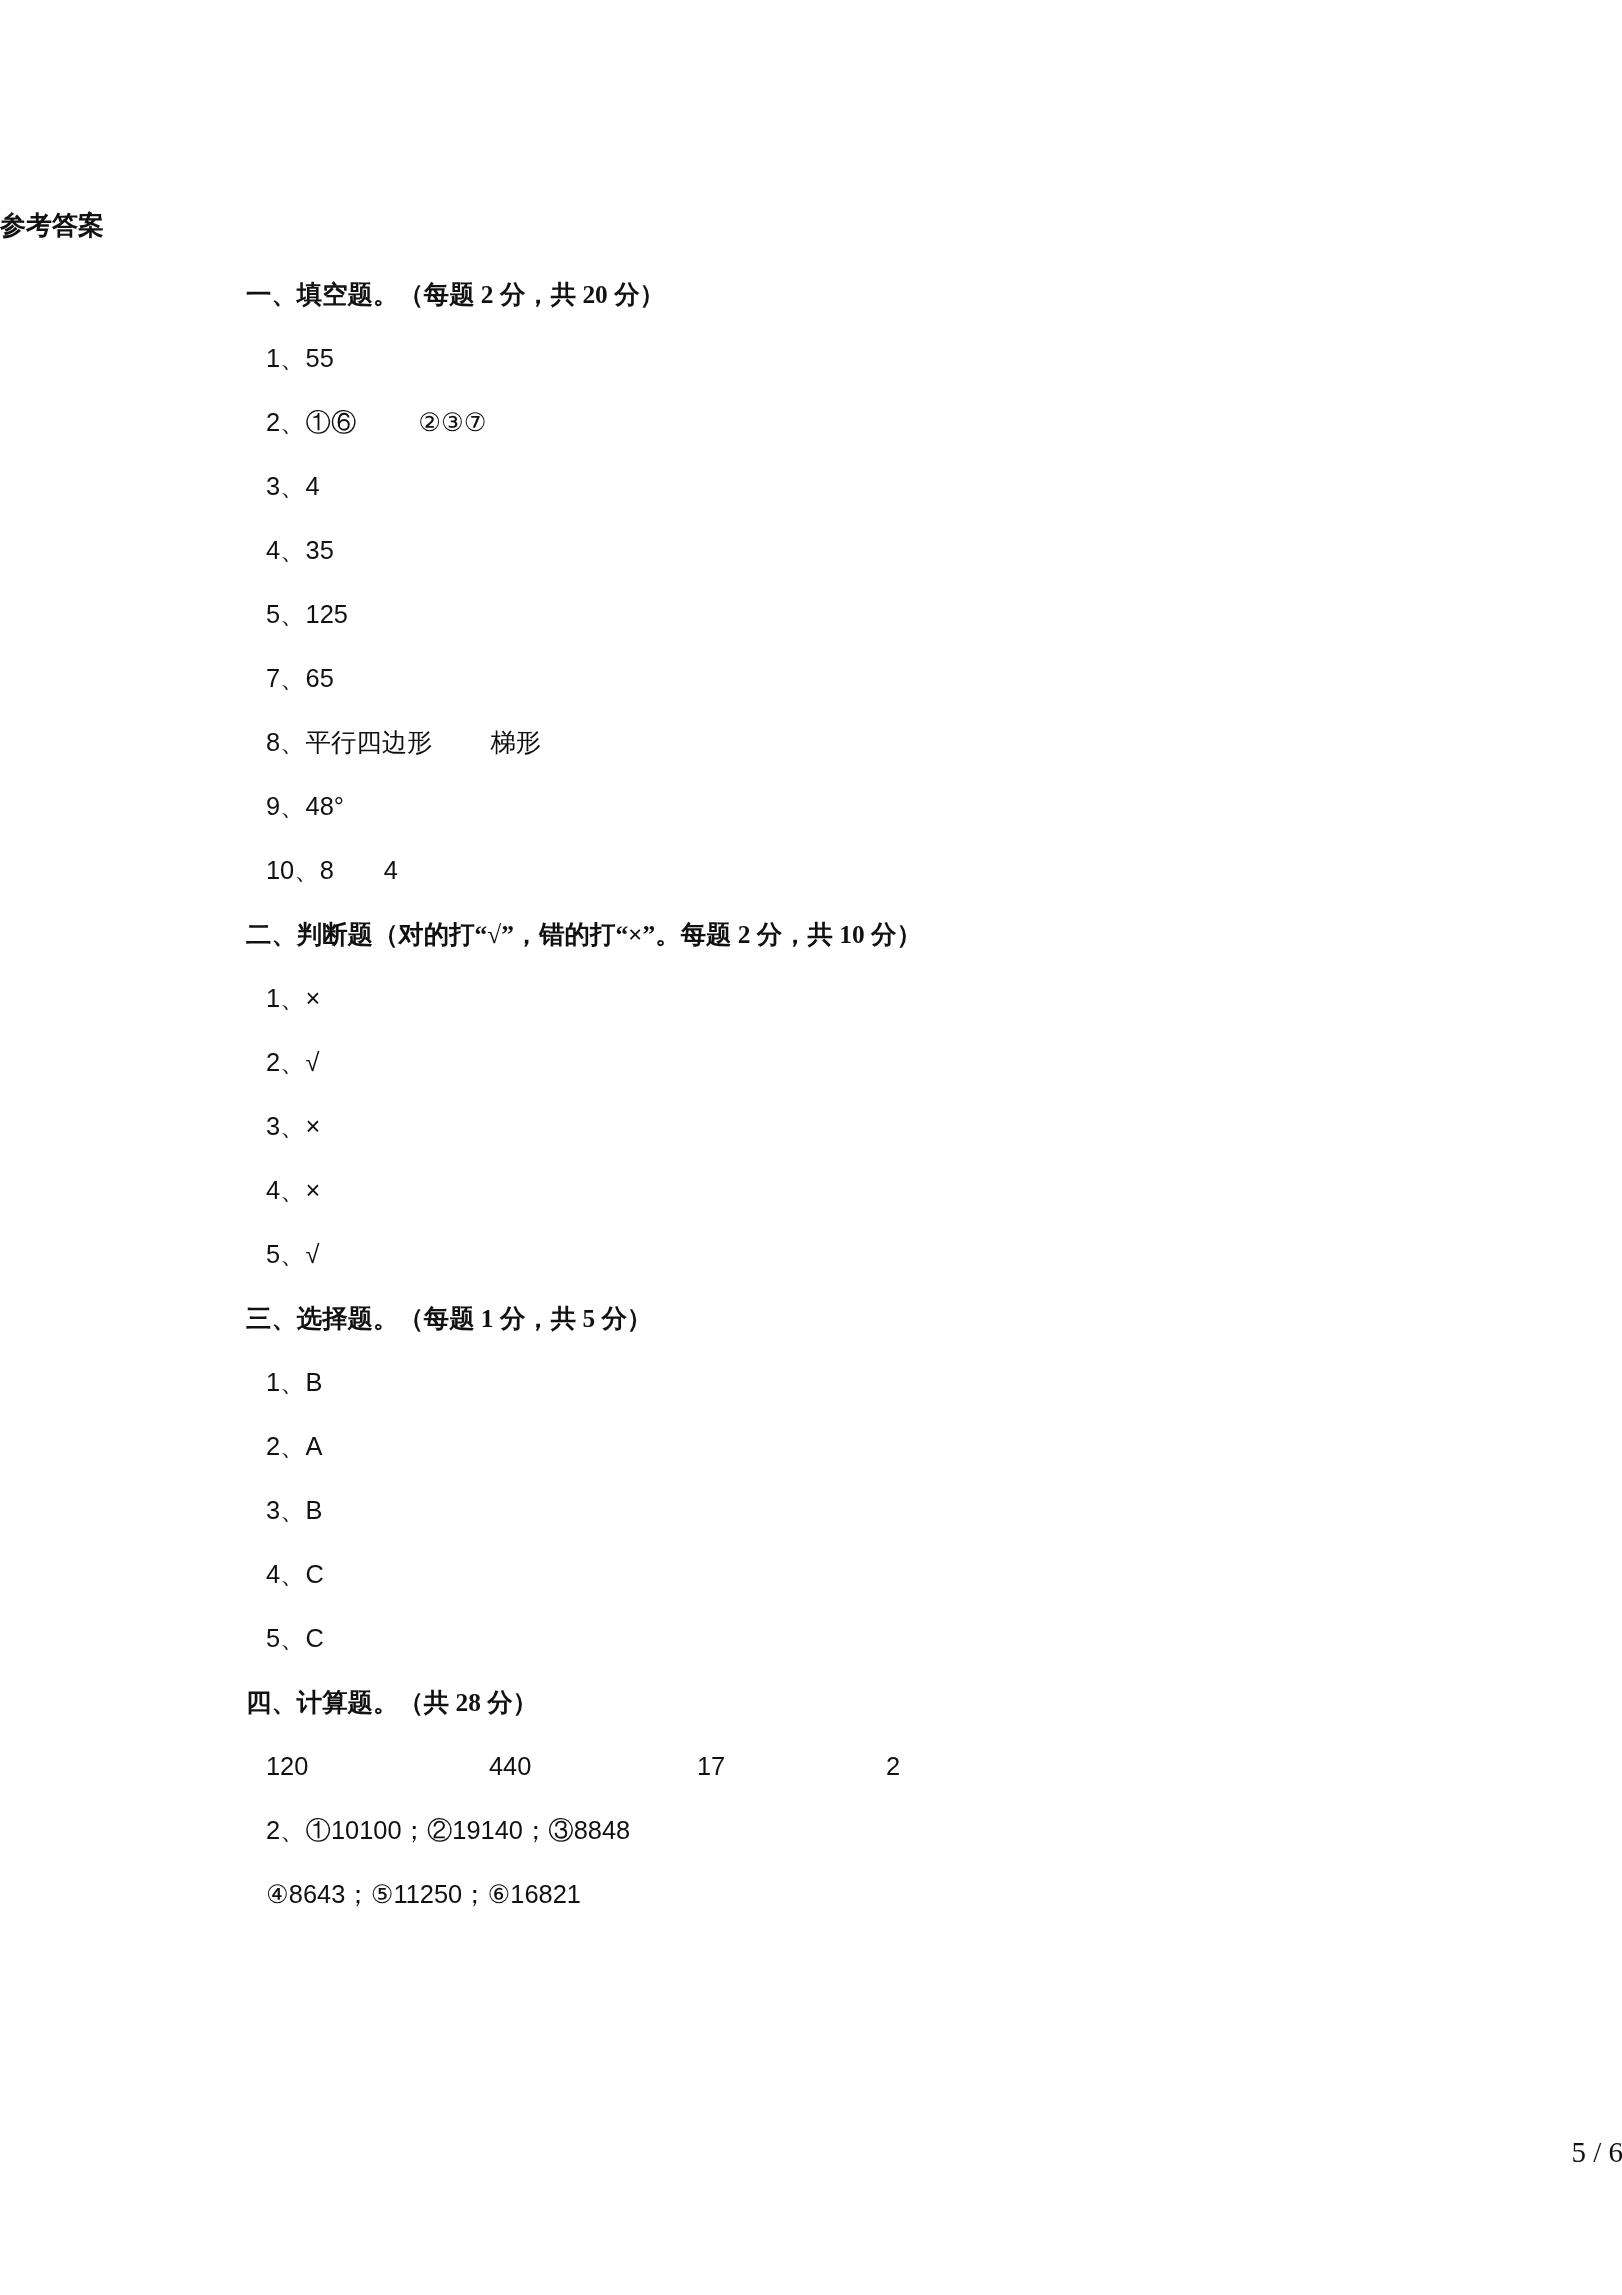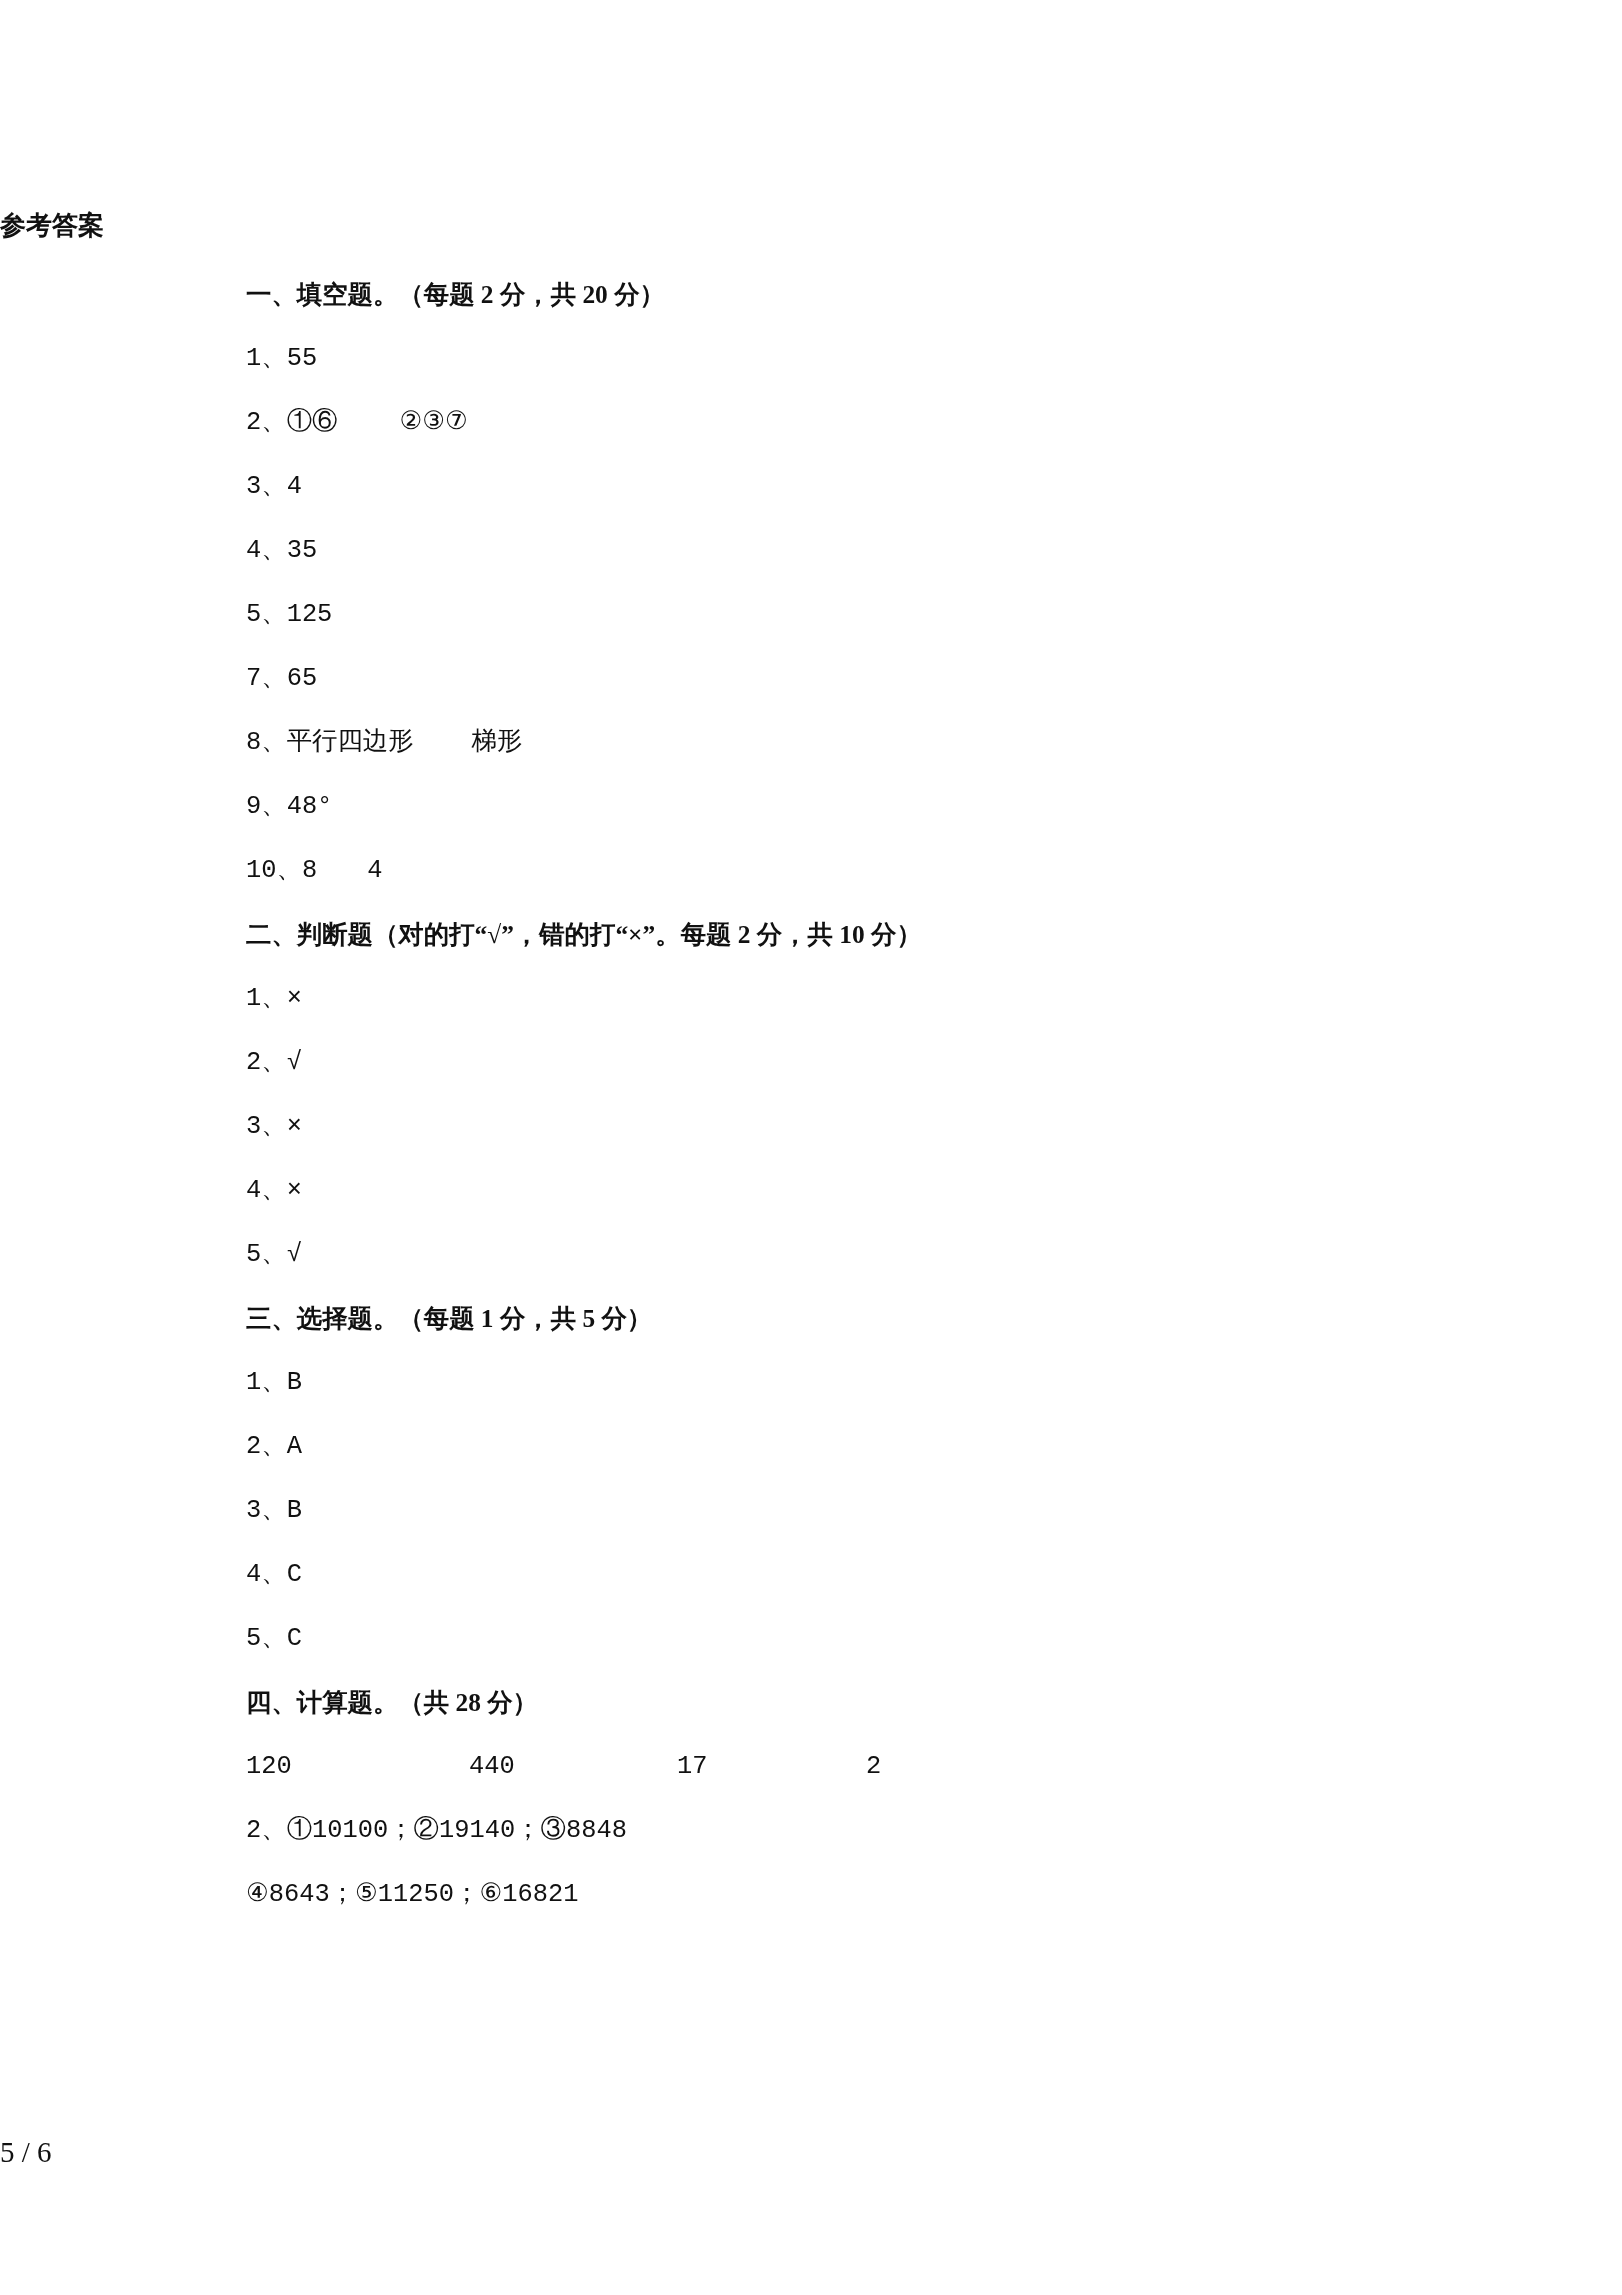--- a/index.html
+++ b/index.html
@@ -4,24 +4,24 @@
 <style>
   html, body { margin: 0; padding: 0; background: #ffffff; }
   body { width: 1623px; height: 2295px; position: relative; overflow: hidden;
          font-family: "DejaVu Serif", "Liberation Serif", serif; color: #111; }
   .page { position: absolute; left: 0; top: 0; width: 1623px; height: 2295px; }
   .title { position: absolute; top: 208px; left: 0; width: 1370px; 
            font-size: 26px; font-weight: bold; font-family: "DejaVu Sans", sans-serif; }
   .content { position: absolute; left: 246px; top: 273px; width: 1155px; }
   .line { height: 64px; line-height: 43px; font-size: 25.4px; white-space: pre; }
   .section-header { font-weight: bold; font-family: Liberation Serif, serif; font-size: 25.4px; }
-  .item { font-family: Liberation Mono, monospace; }
+  .item { font-family: Liberation Sans, sans-serif; margin-left: 20px; }
   .gap { display: inline-block; }
   .cols span { display: inline-block; }
-  .footer { position: absolute; top: 2136px; left: 0; width: 1623px; text-align: left;
+  .footer { position: absolute; top: 2136px; left: 0; width: 1623px; text-align: right;
             font-size: 29px; font-family: "Liberation Serif", serif; }
 </style>
 </head>
 <body>
 
 <div class="page">
   <div class="title">参考答案</div>
 
   <div class="content">
 

